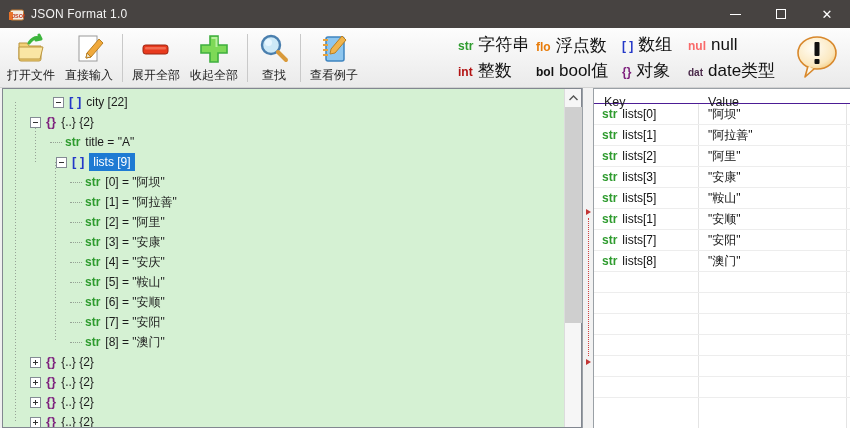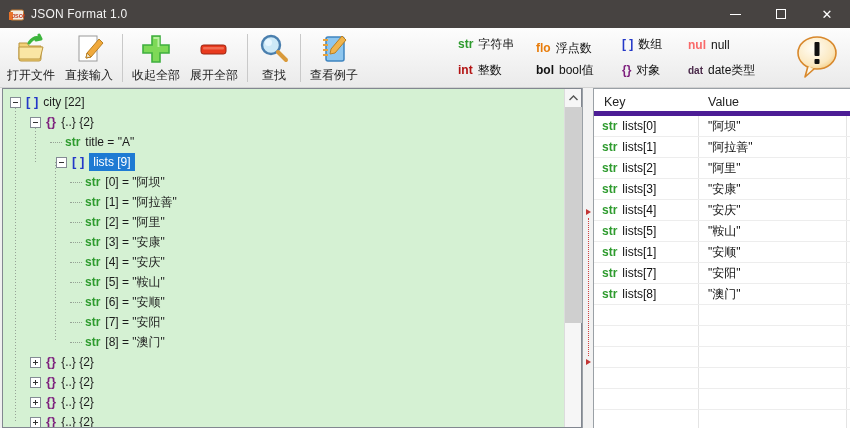--- a/index.html
+++ b/index.html
@@ -24,21 +24,21 @@
   .tb-btn { display:flex; flex-direction:column; align-items:center; justify-content:flex-end;
     height:56px; padding:2px 5px; }
   .tb-btn .ic { height:34px; display:flex; align-items:center; justify-content:center; }
   .tb-btn .lbl { font-size:12px; color:#1a1a1a; white-space:nowrap; margin-top:1px;font-family:Liberation Serif, serif; }
   .tb-sep { width:1px; height:48px; background:#c9c9c9; margin:0 4px; }
   .legend { margin-left:auto; display:grid; grid-template-columns:78px 86px 66px 92px;
     grid-auto-rows:26px; align-items:center; margin-right:14px; }
   .legend-item { display:flex; align-items:baseline; white-space:nowrap; }
   .lg-tag { font-weight:bold; font-size:12px; margin-right:5px; }
   .lg-tag.small { font-size:10px; }
-  .lg-label { font-size:12px; color:#111; }
+  .lg-label { font-size:17px; color:#111; }
   .about-btn { width:46px; height:52px; display:flex; align-items:center; justify-content:center; }
 
   
   .main { position:absolute; top:88px; left:0; width:850px; height:340px; display:flex; }
   .tree-wrap { width:580px; margin-left:2px; border:1px solid #828790; display:flex; background:#d5f1d3; }
   .tree { position:relative; flex:1 1 auto; overflow:hidden; padding-top:3px; }
   .guide { position:absolute; width:1px;
     background-image:repeating-linear-gradient(to bottom,#96a396 0,#96a396 1px,transparent 1px,transparent 3px); }
   .tree-row { height:20px; line-height:20px; font-size:12px; color:#1c1c1c; white-space:nowrap; position:relative; }
   .expander { display:inline-block; width:11px; height:11px; background:#fff; border:1px solid #848b94;
@@ -61,21 +61,21 @@
     position:relative; }
   .split-line { position:absolute; left:5px; top:130px; height:138px; border-left:1px dotted #d24040; }
   .tri { position:absolute; left:3px; width:0; height:0;
     border-top:3.5px solid transparent; border-bottom:3.5px solid transparent; border-left:5px solid #c23535; }
   .tri.top { top:121px; } .tri.bottom { top:271px; }
 
   
   .grid { flex:1 1 auto; background:#fff; border-top:1px solid #9aa0a6; position:relative; overflow:hidden; }
   .col-sep { position:absolute; top:0; bottom:0; left:104px; width:1px; background:#e4e4e4; }
   .col-edge { position:absolute; top:0; bottom:0; left:252px; width:1px; background:#e4e4e4; }
-  .grid-header { height:27px; position:relative; border-bottom:5px solid #4c1d95; background:#fff; }
+  .grid-header { height:15px; position:relative; border-bottom:1px solid #4c1d95; background:#fff; }
   .grid-header .h { position:absolute; top:0; line-height:27px; font-size:12.5px; color:#222; }
   .h.key { left:10px; } .h.value { left:114px; }
   .grid-row { height:21px; line-height:21px; border-bottom:1px solid #ededed; position:relative;
     font-size:12px; color:#111; white-space:nowrap; }
   .cell-key { position:absolute; left:8px; top:0;text-align:center; }
   .cell-val { position:absolute; left:114px; top:0; }
 </style>
 </head>
 <body>
 
@@ -121,35 +121,35 @@
       </svg>
     </span>
     <span class="lbl">直接输入</span>
   </div>
 
   <div class="tb-sep"></div>
 
   <div class="tb-btn">
     <span class="ic">
       <svg width="32" height="32" viewBox="0 0 32 32">
+        <rect x="3" y="12" width="25" height="9" rx="2.5" fill="#e83a1e" stroke="#9c2410"></rect>
+        <rect x="5" y="14" width="21" height="2.5" rx="1" fill="#f4785e" opacity="0.8"></rect>
+      </svg>
+    </span>
+    <span class="lbl">展开全部</span>
+  </div>
+
+  <div class="tb-btn">
+    <span class="ic">
+      <svg width="32" height="32" viewBox="0 0 32 32">
         <path d="M12 3 h8 v9 h9 v8 h-9 v9 h-8 v-9 h-9 v-8 h9 z" fill="#7ed957" stroke="#3fae3f" stroke-width="1.6"></path>
         <path d="M13.5 5 h5 v9" fill="none" stroke="#b9f0a0" stroke-width="2"></path>
       </svg>
     </span>
     <span class="lbl">收起全部</span>
-  </div>
-
-  <div class="tb-btn">
-    <span class="ic">
-      <svg width="32" height="32" viewBox="0 0 32 32">
-        <rect x="3" y="12" width="25" height="9" rx="2.5" fill="#e83a1e" stroke="#9c2410"></rect>
-        <rect x="5" y="14" width="21" height="2.5" rx="1" fill="#f4785e" opacity="0.8"></rect>
-      </svg>
-    </span>
-    <span class="lbl">展开全部</span>
   </div>
 
   <div class="tb-sep"></div>
 
   <div class="tb-btn">
     <span class="ic">
       <svg width="34" height="34" viewBox="0 0 34 34">
         <circle cx="14" cy="13" r="9" fill="#cde9f7" stroke="#4a7fae" stroke-width="2.4"></circle>
         <circle cx="11.5" cy="10.5" r="3.5" fill="#e9f7ff" opacity="0.9"></circle>
         <line x1="21" y1="20" x2="29" y2="28" stroke="#d99a3a" stroke-width="4" stroke-linecap="round"></line>
@@ -228,21 +228,21 @@
   </div>
 </div>
 
 <div class="main">
 
   <div class="tree-wrap">
     <div class="tree">
       <div class="guide" style="left:12px; top:13px; height:320px;"></div>
       <div class="guide" style="left:32px; top:33px; height:40px;"></div>
       <div class="guide" style="left:52px; top:73px; height:180px;"></div>
-    <div class="tree-row" style="padding-left: 7px;"><span class="expander minus"></span><span class="node-icon arr">[ ]</span><span class="node-text">city [22]</span></div>
+    <div class="tree-row" style="padding-left: 18px; margin-left: 32px;"><span class="expander minus"></span><span class="node-icon arr">[ ]</span><span class="node-text">city [22]</span></div>
         <div class="tree-row" style="padding-left: 27px;"><span class="expander minus"></span><span class="node-icon obj">{}</span><span class="node-text">{..} {2}</span></div>
         <div class="tree-row" style="padding-left: 47px;"><span class="stub"></span><span class="tag">str</span><span class="node-text">title = "A"</span></div>
         <div class="tree-row" style="padding-left: 53px;"><span class="expander minus"></span><span class="node-icon arr">[ ]</span><span class="node-text selected">lists [9]</span></div>
         <div class="tree-row" style="padding-left: 67px;"><span class="stub"></span><span class="tag">str</span><span class="node-text">[0] = "阿坝"</span></div>
         <div class="tree-row" style="padding-left: 67px;"><span class="stub"></span><span class="tag">str</span><span class="node-text">[1] = "阿拉善"</span></div>
         <div class="tree-row" style="padding-left: 67px;"><span class="stub"></span><span class="tag">str</span><span class="node-text">[2] = "阿里"</span></div>
         <div class="tree-row" style="padding-left: 67px;"><span class="stub"></span><span class="tag">str</span><span class="node-text">[3] = "安康"</span></div>
         <div class="tree-row" style="padding-left: 67px;"><span class="stub"></span><span class="tag">str</span><span class="node-text">[4] = "安庆"</span></div>
         <div class="tree-row" style="padding-left: 67px;"><span class="stub"></span><span class="tag">str</span><span class="node-text">[5] = "鞍山"</span></div>
         <div class="tree-row" style="padding-left: 67px;"><span class="stub"></span><span class="tag">str</span><span class="node-text">[6] = "安顺"</span></div>
@@ -287,24 +287,20 @@
         </div>
         <div class="grid-row">
           <span class="cell-key"><span class="tag">str</span><span>lists[2]</span></span>
           <span class="cell-val">"阿里"</span>
         </div>
         <div class="grid-row">
           <span class="cell-key"><span class="tag">str</span><span>lists[3]</span></span>
           <span class="cell-val">"安康"</span>
         </div>
         <div class="grid-row">
-          <span class="cell-key"><span class="tag">str</span><span>lists[4]</span></span>
-          <span class="cell-val">"安庆"</span>
-        </div>
-        <div class="grid-row">
           <span class="cell-key"><span class="tag">str</span><span>lists[5]</span></span>
           <span class="cell-val">"鞍山"</span>
         </div>
         <div class="grid-row">
           <span class="cell-key"><span class="tag">str</span><span>lists[1]</span></span>
           <span class="cell-val">"安顺"</span>
         </div>
         <div class="grid-row">
           <span class="cell-key"><span class="tag">str</span><span>lists[7]</span></span>
           <span class="cell-val">"安阳"</span>

